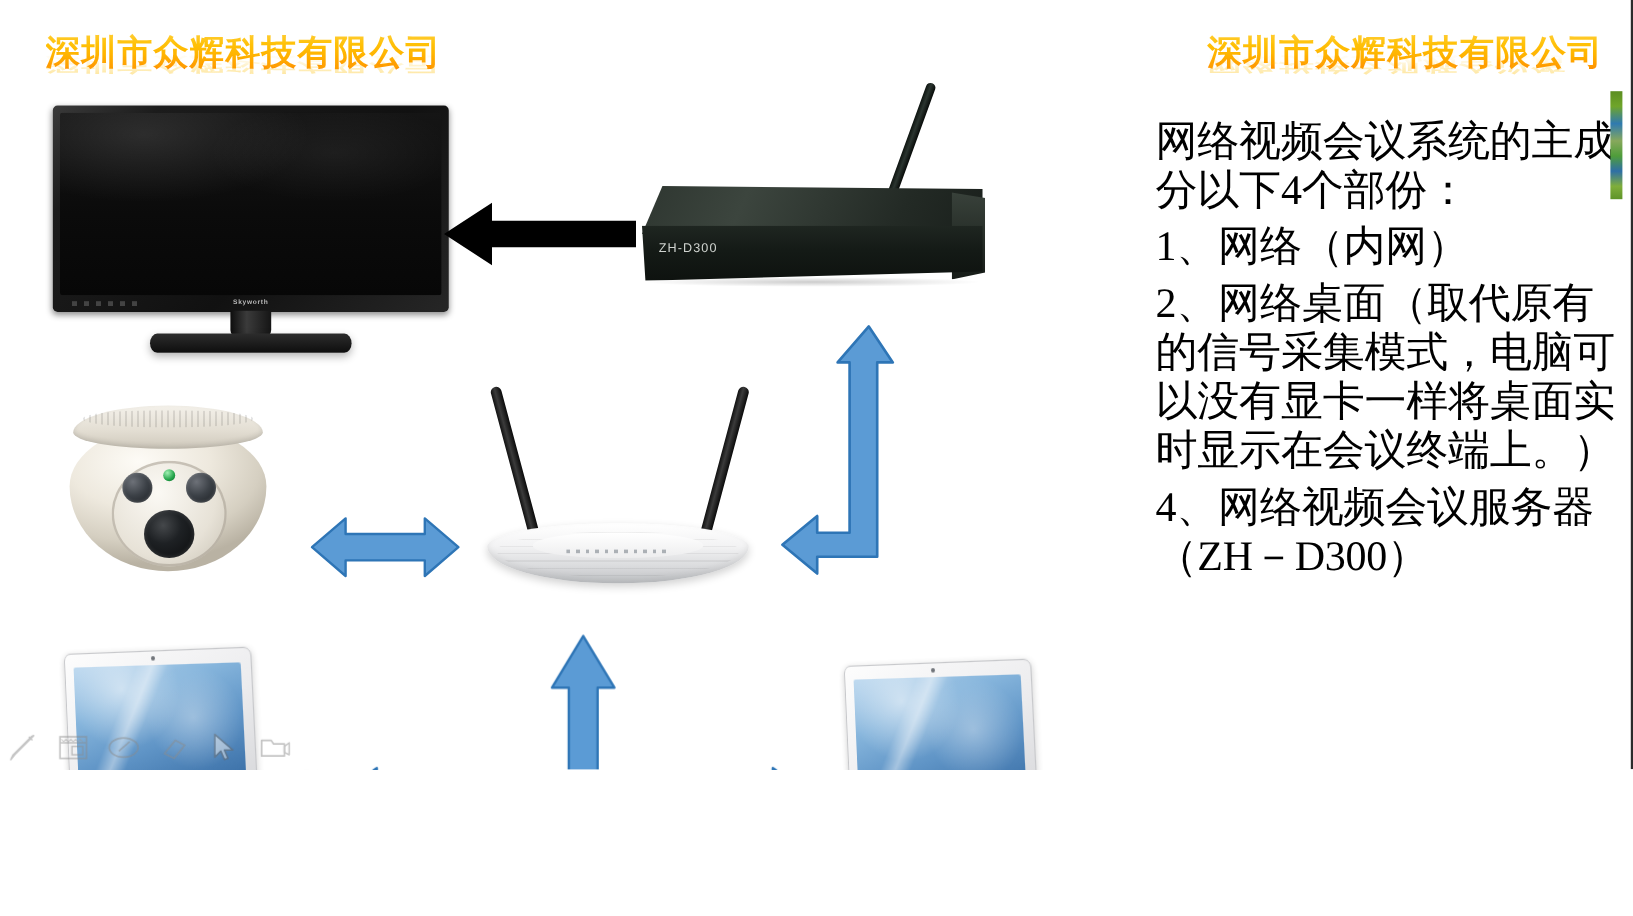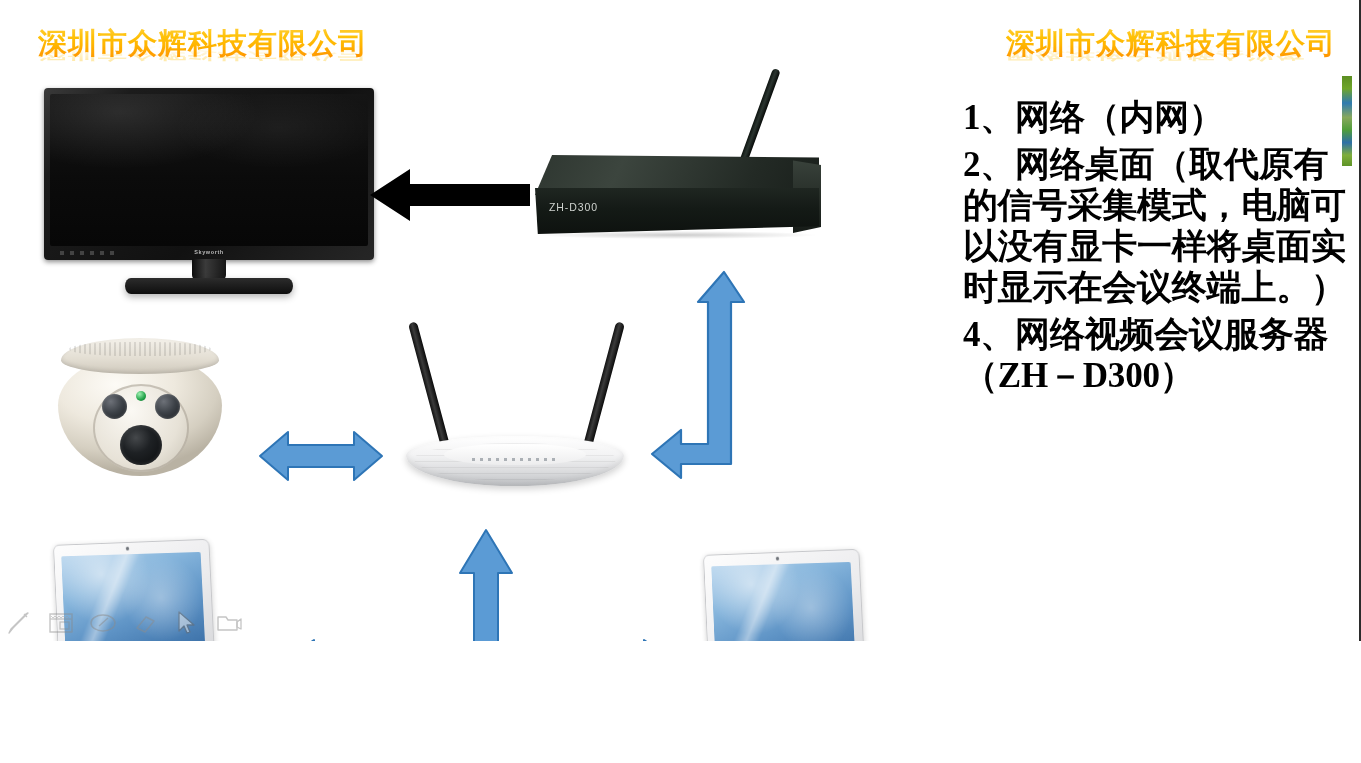--- a/index.html
+++ b/index.html
@@ -58,21 +58,21 @@
     font-family: "Liberation Serif", "DejaVu Serif", serif;
     color: #000000;
   }
   .para {
     font-size: 35px;
     line-height: 1.17;
     margin: 0 0 6px 0;
     letter-spacing: -0.2px;
     word-break: break-all;
   }
-  .para.bulleted { font-weight: bold; }
+  .para.bulleted { font-weight: normal; }
 
   
   #watermark {
     position: absolute;
     left: 1192px;
     top: 706px;
     font-family: "Liberation Sans", "DejaVu Sans", sans-serif;
     font-size: 34px;
     color: #8a8a8a;
     opacity: 0.85;
@@ -323,20 +323,21 @@
 </head>
 <body>
 
 <div id="slide">
 
   <div id="company-title" class="gold-title" data-echo="深圳市众辉科技有限公司">深圳市众辉科技有限公司</div>
 
   <div id="topic-title" class="gold-title" data-echo="网络拼接之视频会议篇">深圳市众辉科技有限公司</div>
 
   <div id="text-panel">
+    <p class="para">网络视频会议系统的主成分以下4个部份：</p>
     <p class="para bulleted">1、网络（内网）</p>
     <p class="para bulleted">2、网络桌面（取代原有的信号采集模式，电脑可以没有显卡一样将桌面实时显示在会议终端上。）</p>
     <p class="para bulleted">4、网络视频会议服务器（ZH－D300）</p>
   </div>
 
   <div id="watermark">网络桌面</div>
 
   <div id="tv">
     <div class="bezel">
       <div class="screen"></div>

